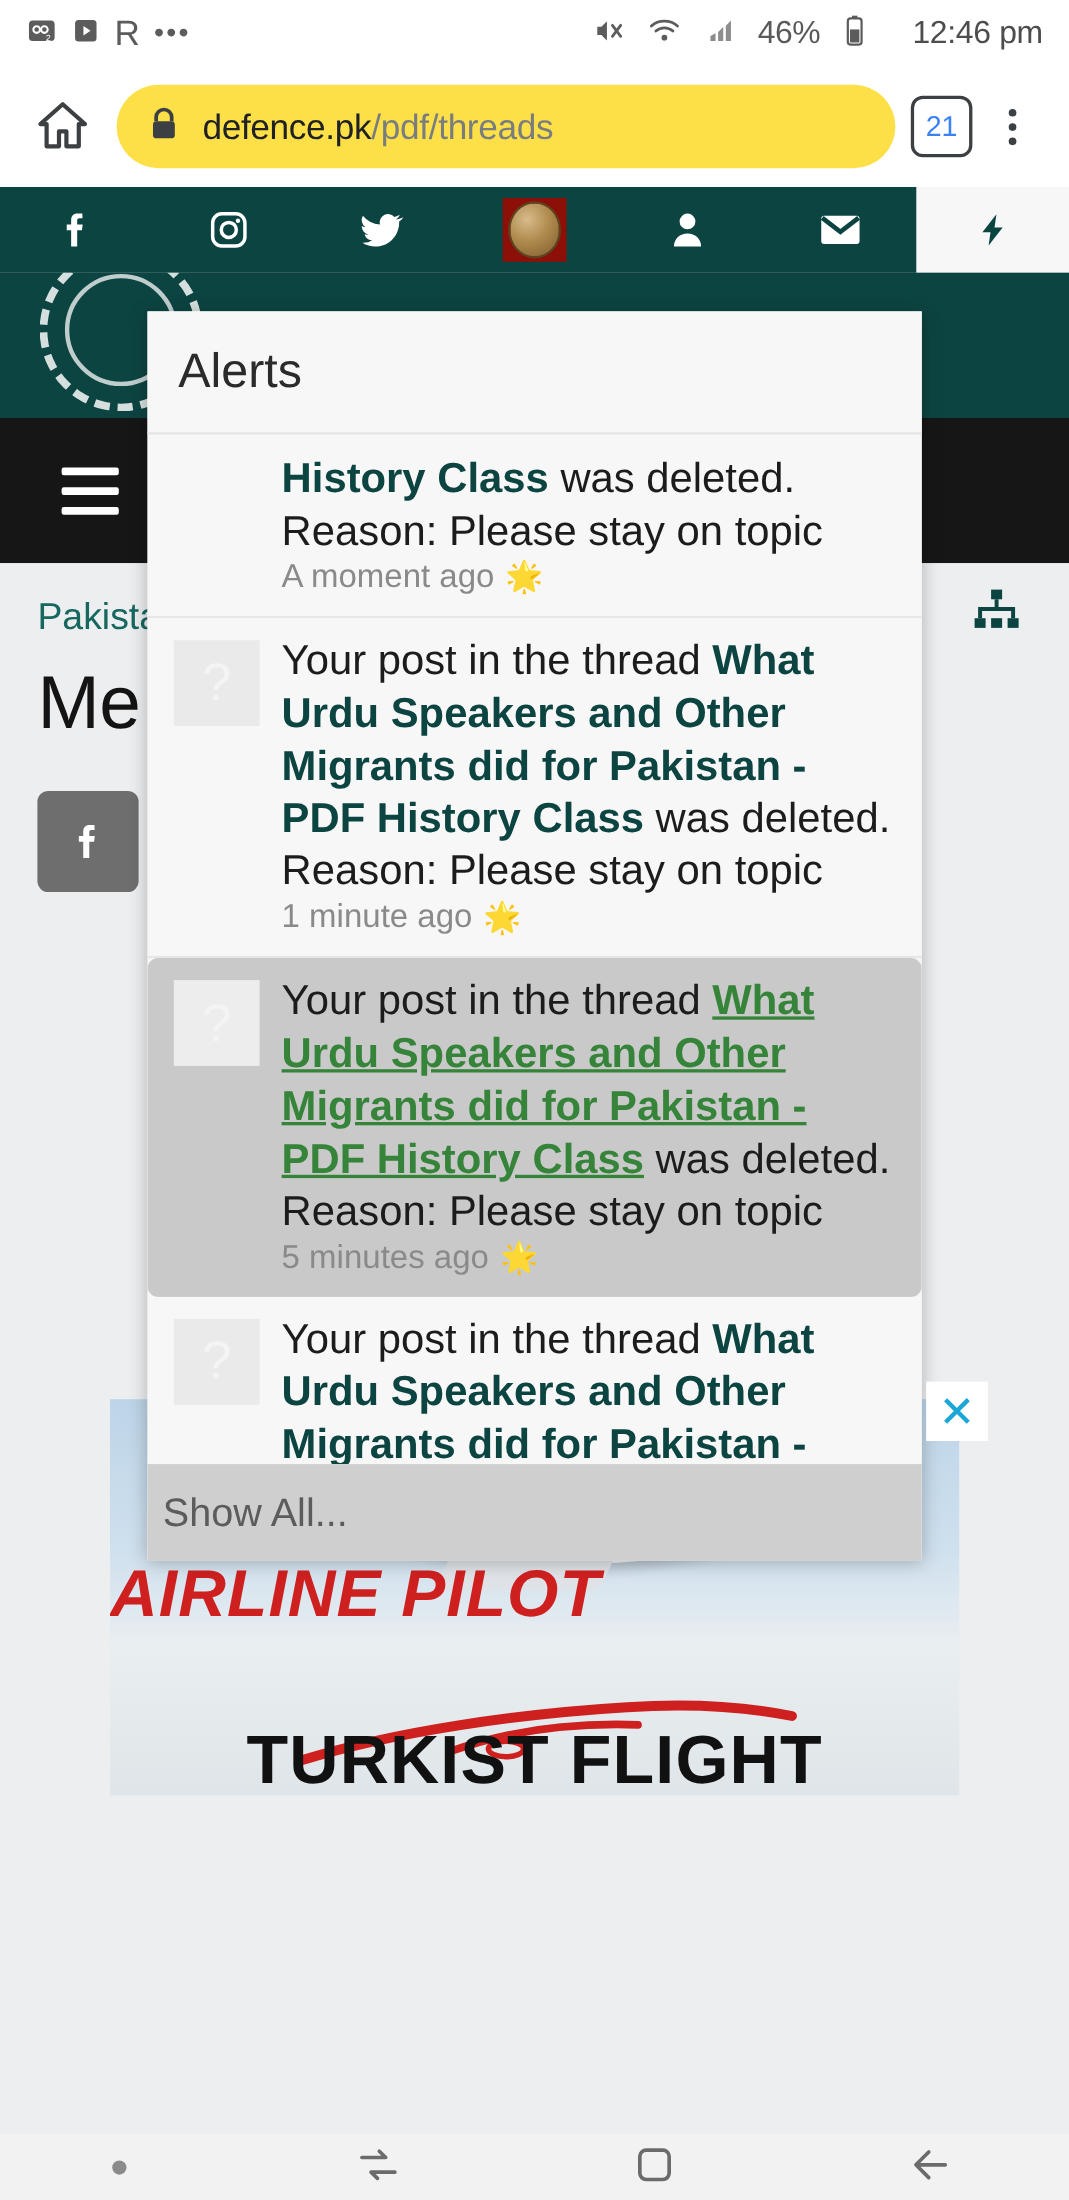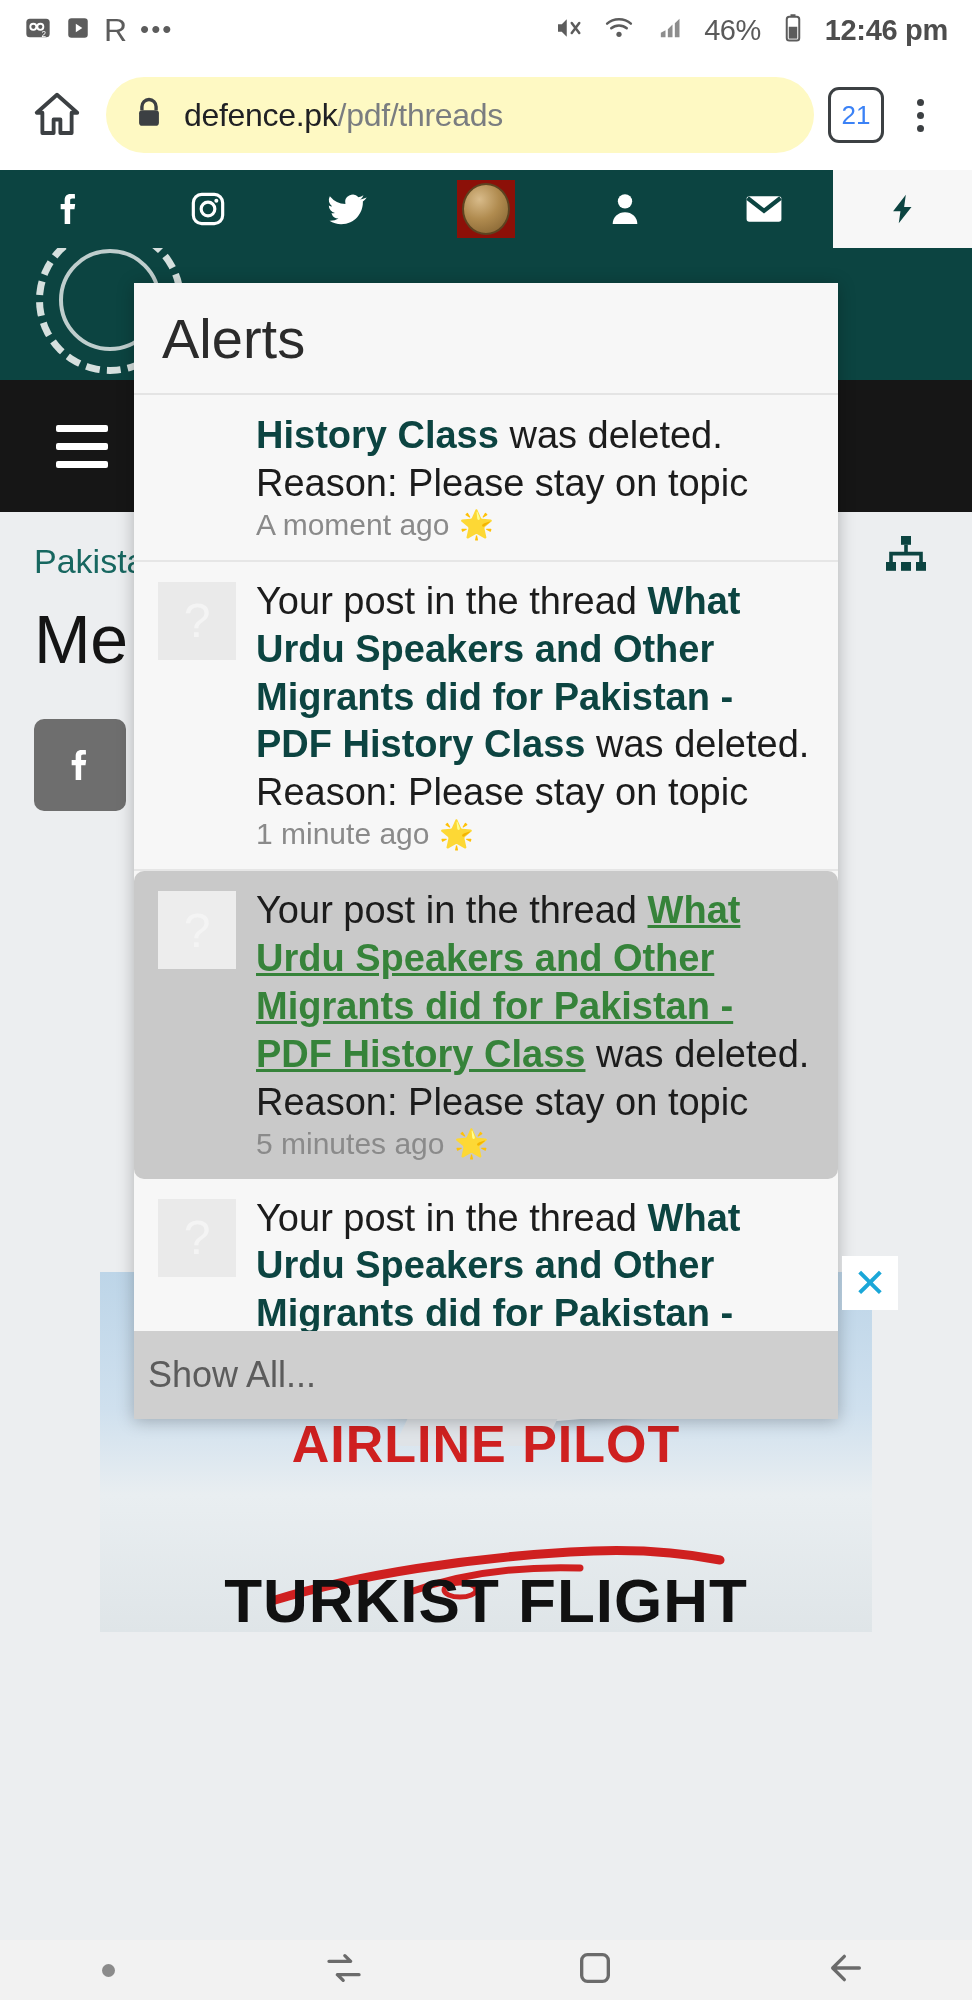--- a/index.html
+++ b/index.html
@@ -14,31 +14,31 @@
   .statusbar{
     position:absolute; left:0; top:0; width:972px; height:60px;
     background:#fff; color:#5c5c5c;
     display:flex; align-items:center; padding:0 24px;
   }
   .sb-left{ display:flex; align-items:center; gap:13px; }
   .sb-right{ margin-left:auto; display:flex; align-items:center; gap:21px; }
   .sb-ico{ display:block; }
   .sb-dots{ font-size:26px; letter-spacing:2px; color:#5c5c5c; line-height:0.6; }
   .sb-pct{ font-size:29px; font-weight:400; color:#5a5a5a; letter-spacing:-0.5px; }
-  .sb-time{ font-size:29px; font-weight:700; color:#4d4d4d; letter-spacing:-0.3px; }
+  .sb-time{ font-size:29px; font-weight:400; color:#4d4d4d; letter-spacing:-0.3px;margin-left:20px; }
 
   
   .omnibar{
     position:absolute; left:0; top:60px; width:972px; height:110px;
     background:#fff; display:flex; align-items:center; padding:0 26px;
   }
   .home-btn{ width:62px; height:62px; display:flex; align-items:center; justify-content:center; }
   .urlpill{
     flex:1; height:76px; margin:0 14px 0 18px;
-    background:#fef9c3; border-radius:38px;
+    background:#fde047; border-radius:38px;
     display:flex; align-items:center; padding:0 26px; overflow:hidden;
   }
   .lock{ margin-right:18px; flex:0 0 auto; }
   .urltext{
     font-size:32px; color:#202124; white-space:nowrap; overflow:hidden;
     letter-spacing:-0.3px;
   }
   .urltext .dim{ color:#7a7d80; }
   .tabcount{
     width:56px; height:56px; border:3.5px solid #3c4043; border-radius:11px;
@@ -119,22 +119,22 @@
   .ad-plane:after{
     content:""; position:absolute; left:56px; top:66px; width:150px; height:48px;
     background:#dfe3e7; transform:skewX(-26deg); border-radius:8px;
   }
   .ad-l1{
     position:absolute; left:0; right:0; top:10px; text-align:center;
     font-size:74px; font-weight:700; font-style:italic; color:#cf2020;
     letter-spacing:1px; font-family:"Liberation Sans", sans-serif;
   }
   .ad-l2{
-    position:absolute; left:0; right:0; top:142px; text-align:center;
-    font-size:52px; font-weight:700; color:#cf2020; letter-spacing:1px;
+    position:absolute; left:0; right:0; top:142px; text-align:left;
+    font-size:60px; font-weight:700; font-style:italic; color:#cf2020; letter-spacing:1px;
   }
   .ad-swoosh{
     position:absolute; left:170px; top:250px; width:460px; height:90px;
   }
   .ad-l3{
     position:absolute; left:0; right:0; bottom:-4px; text-align:center;
     font-size:62px; font-weight:700; color:#111; letter-spacing:1px;
   }
   .ad-close{
     position:absolute; left:842px; top:1086px; width:56px; height:54px;
@@ -147,21 +147,21 @@
     position:absolute; left:134px; top:283px; width:704px; height:1136px;
     background:#f7f7f7; box-shadow:0 2px 16px rgba(0,0,0,.26);
     z-index:30; overflow:hidden;
     display:flex; flex-direction:column;
   }
   .alerts-head{
     height:112px; flex:0 0 auto; background:#f7f7f7;
     display:flex; align-items:center; padding-left:28px;
     border-bottom:2px solid #e4e4e4;
   }
-  .alerts-head span{ font-size:56px; color:#2b2b2b; font-weight:400; }
+  .alerts-head span{ font-size:44px; color:#2b2b2b; font-weight:400; }
   .alerts-body{ flex:1 1 auto; overflow:hidden; position:relative; }
   .alert-row{
     display:flex; padding:16px 24px 18px 24px; border-bottom:2px solid #e6e6e6;
     background:#f7f7f7;
   }
   .alert-row.unread{ background:#c9c9c9; border-bottom:none; border-radius:10px; }
   .av{
     flex:0 0 auto; width:78px; height:78px; background:#eaeaea;
     display:flex; align-items:center; justify-content:center;
     font-size:48px; color:#f4f4f4; margin-right:20px; margin-top:4px;

